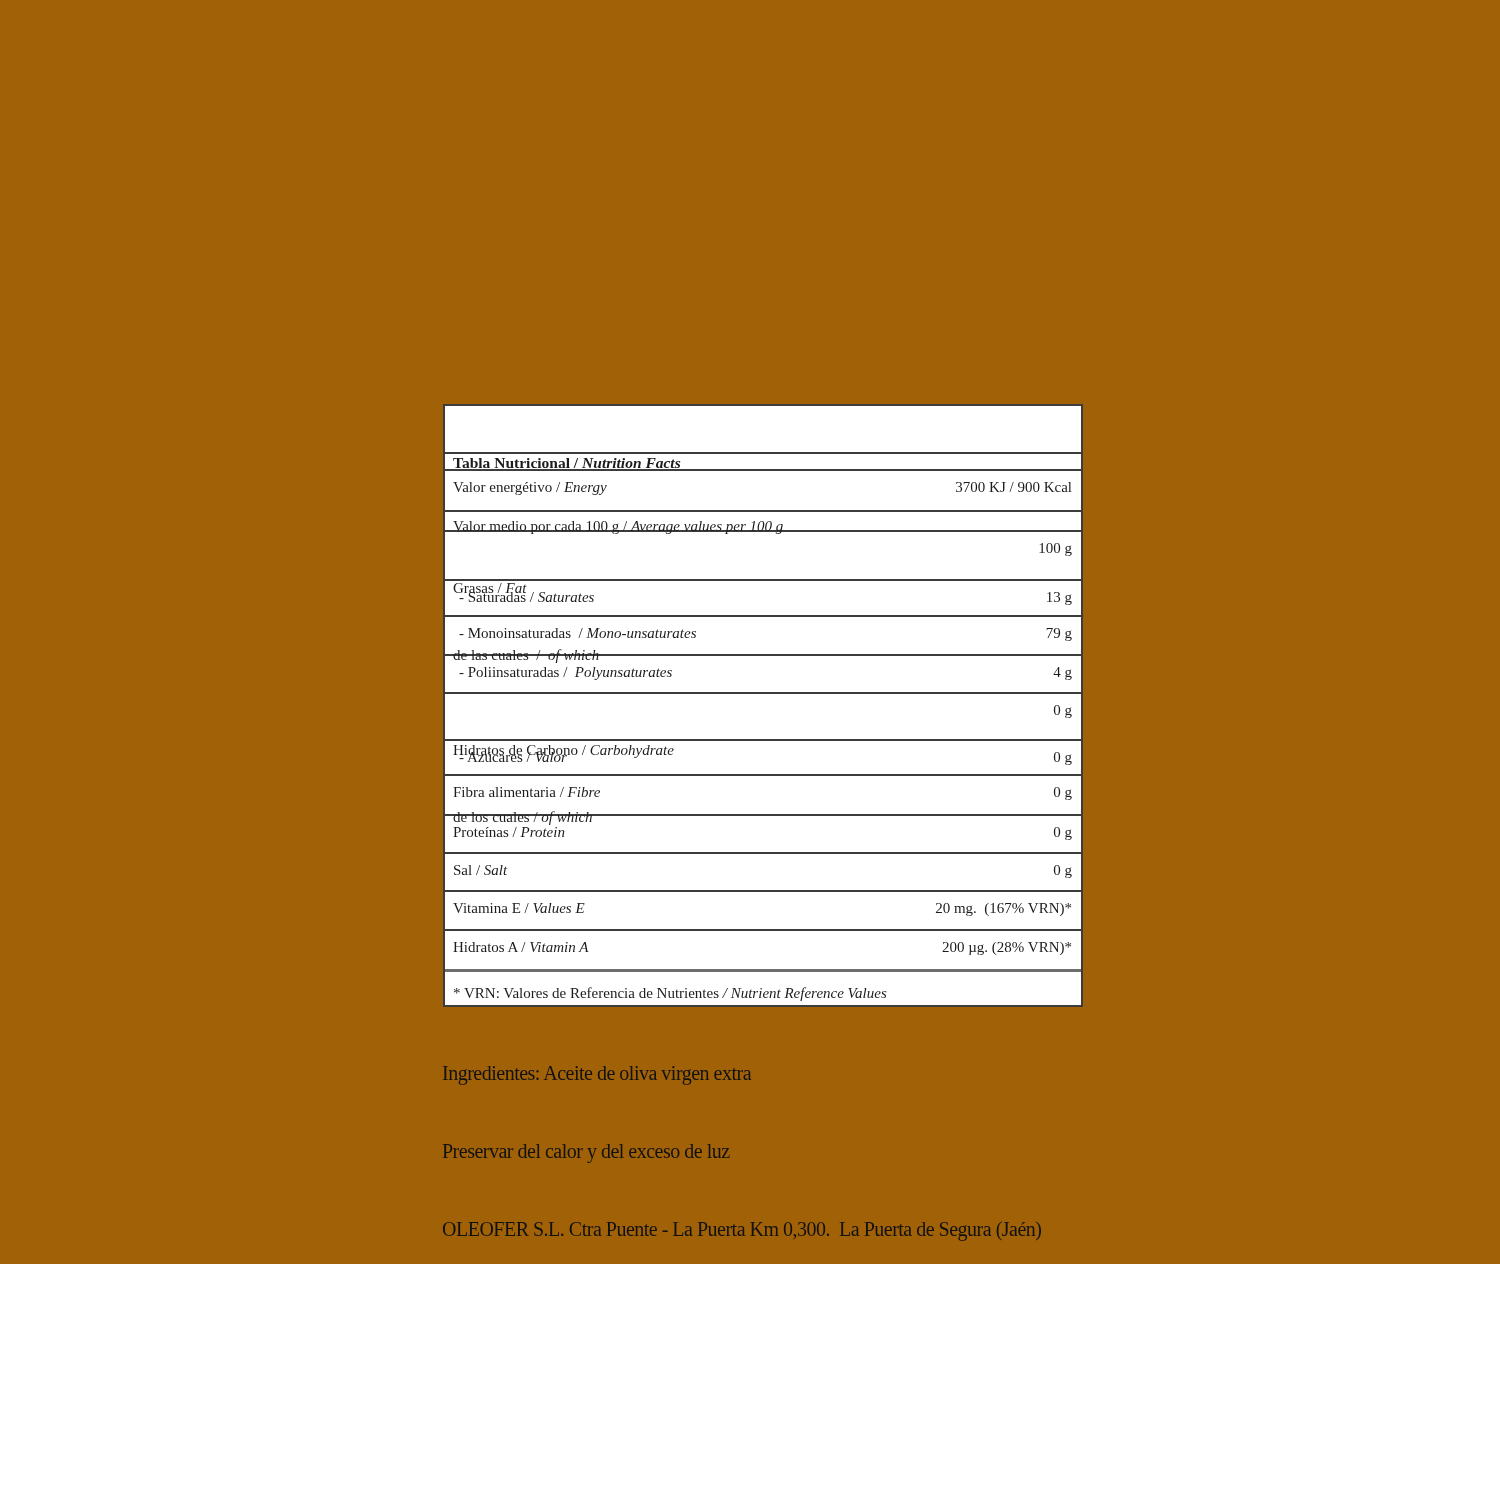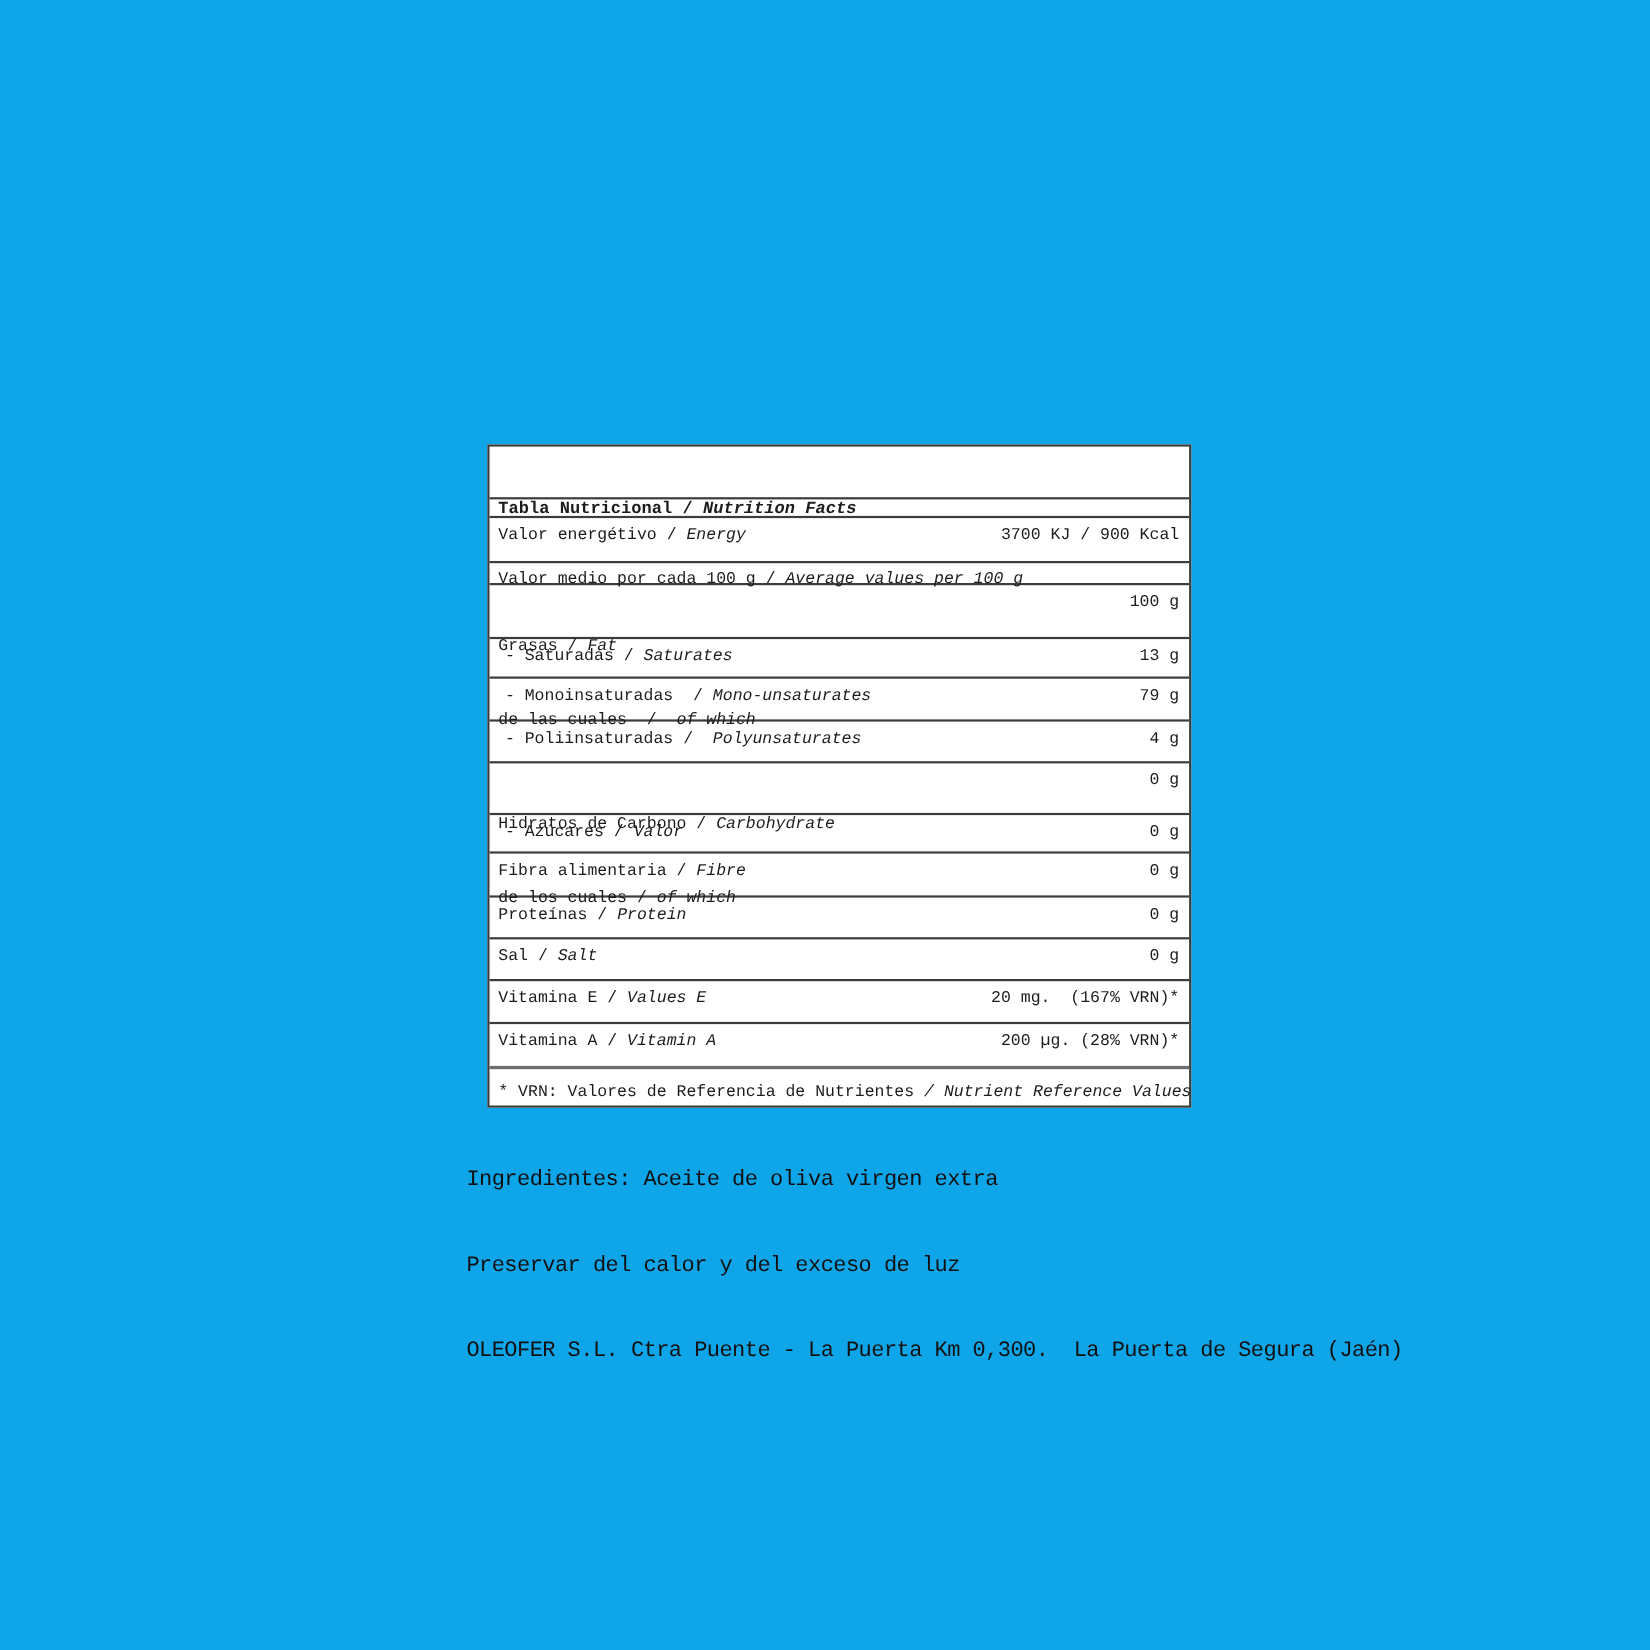--- a/index.html
+++ b/index.html
@@ -4,23 +4,23 @@
 <style>
   :root{
     --bd:#3c3c3c;
     --bd-heavy:#6e6e6e;
     --txt:#1c1c1c;
   }
   *{margin:0;padding:0;box-sizing:border-box;}
   html,body{background:#ffffff;}
   .page{
     position:relative;
-    width:1500px;height:1500px;
-    background:#0ea5e9;
-    font-family:Liberation Mono, monospace;
+    width:1500px;height:1264px;
+    background:#a16207;
+    font-family:Liberation Serif, serif;
     color:var(--txt);
     overflow:hidden;
   }
   .ntable{
     position:absolute;
     left:443px;top:404px;
     width:640px;
     border:2px solid var(--bd);
     background:#ffffff;
   }
@@ -41,21 +41,21 @@
   .lbl.sub{padding-left:6px;}
   .ln{white-space:pre;}
   .ln + .ln{margin-top:7px;}
   .val{white-space:pre;text-align:center;flex-shrink:0;}
   .en{font-style:italic;}
   .head{padding-top:4px;line-height:21px;}
   .head .t1{font-weight:bold;font-size:15.5px;}
   .head .t1 .en{font-weight:bold;}
   .notes{
     position:absolute;
-    left:424px;top:1008px;
+    left:442px;top:1008px;
     font-size:20px;
     line-height:26px;
     letter-spacing:-0.5px;
     color:#111111;
     white-space:pre;
   }
 </style>
 </head>
 <body>
 
@@ -129,21 +129,21 @@
       <div class="lbl"><span class="es">Sal / </span><span class="en">Salt</span></div>
       <div class="val">0 g</div>
     </div>
 
     <div class="row" style="height:39px">
       <div class="lbl"><span class="es">Vitamina E / </span><span class="en">Values E</span></div>
       <div class="val">20 mg.  (167% VRN)*</div>
     </div>
 
     <div class="row" style="height:40px">
-      <div class="lbl"><span class="es">Vitamina A / </span><span class="en">Vitamin A</span></div>
+      <div class="lbl"><span class="es">Hidratos A / </span><span class="en">Vitamin A</span></div>
       <div class="val">200 µg. (28% VRN)*</div>
     </div>
 
     <div class="row vrn" style="height:36px">
       <div class="lbl"><span class="es">* VRN: Valores de Referencia de Nutrientes </span><span class="en">/ Nutrient Reference Values</span></div>
     </div>
 
   </div>
 
   <div class="notes">

